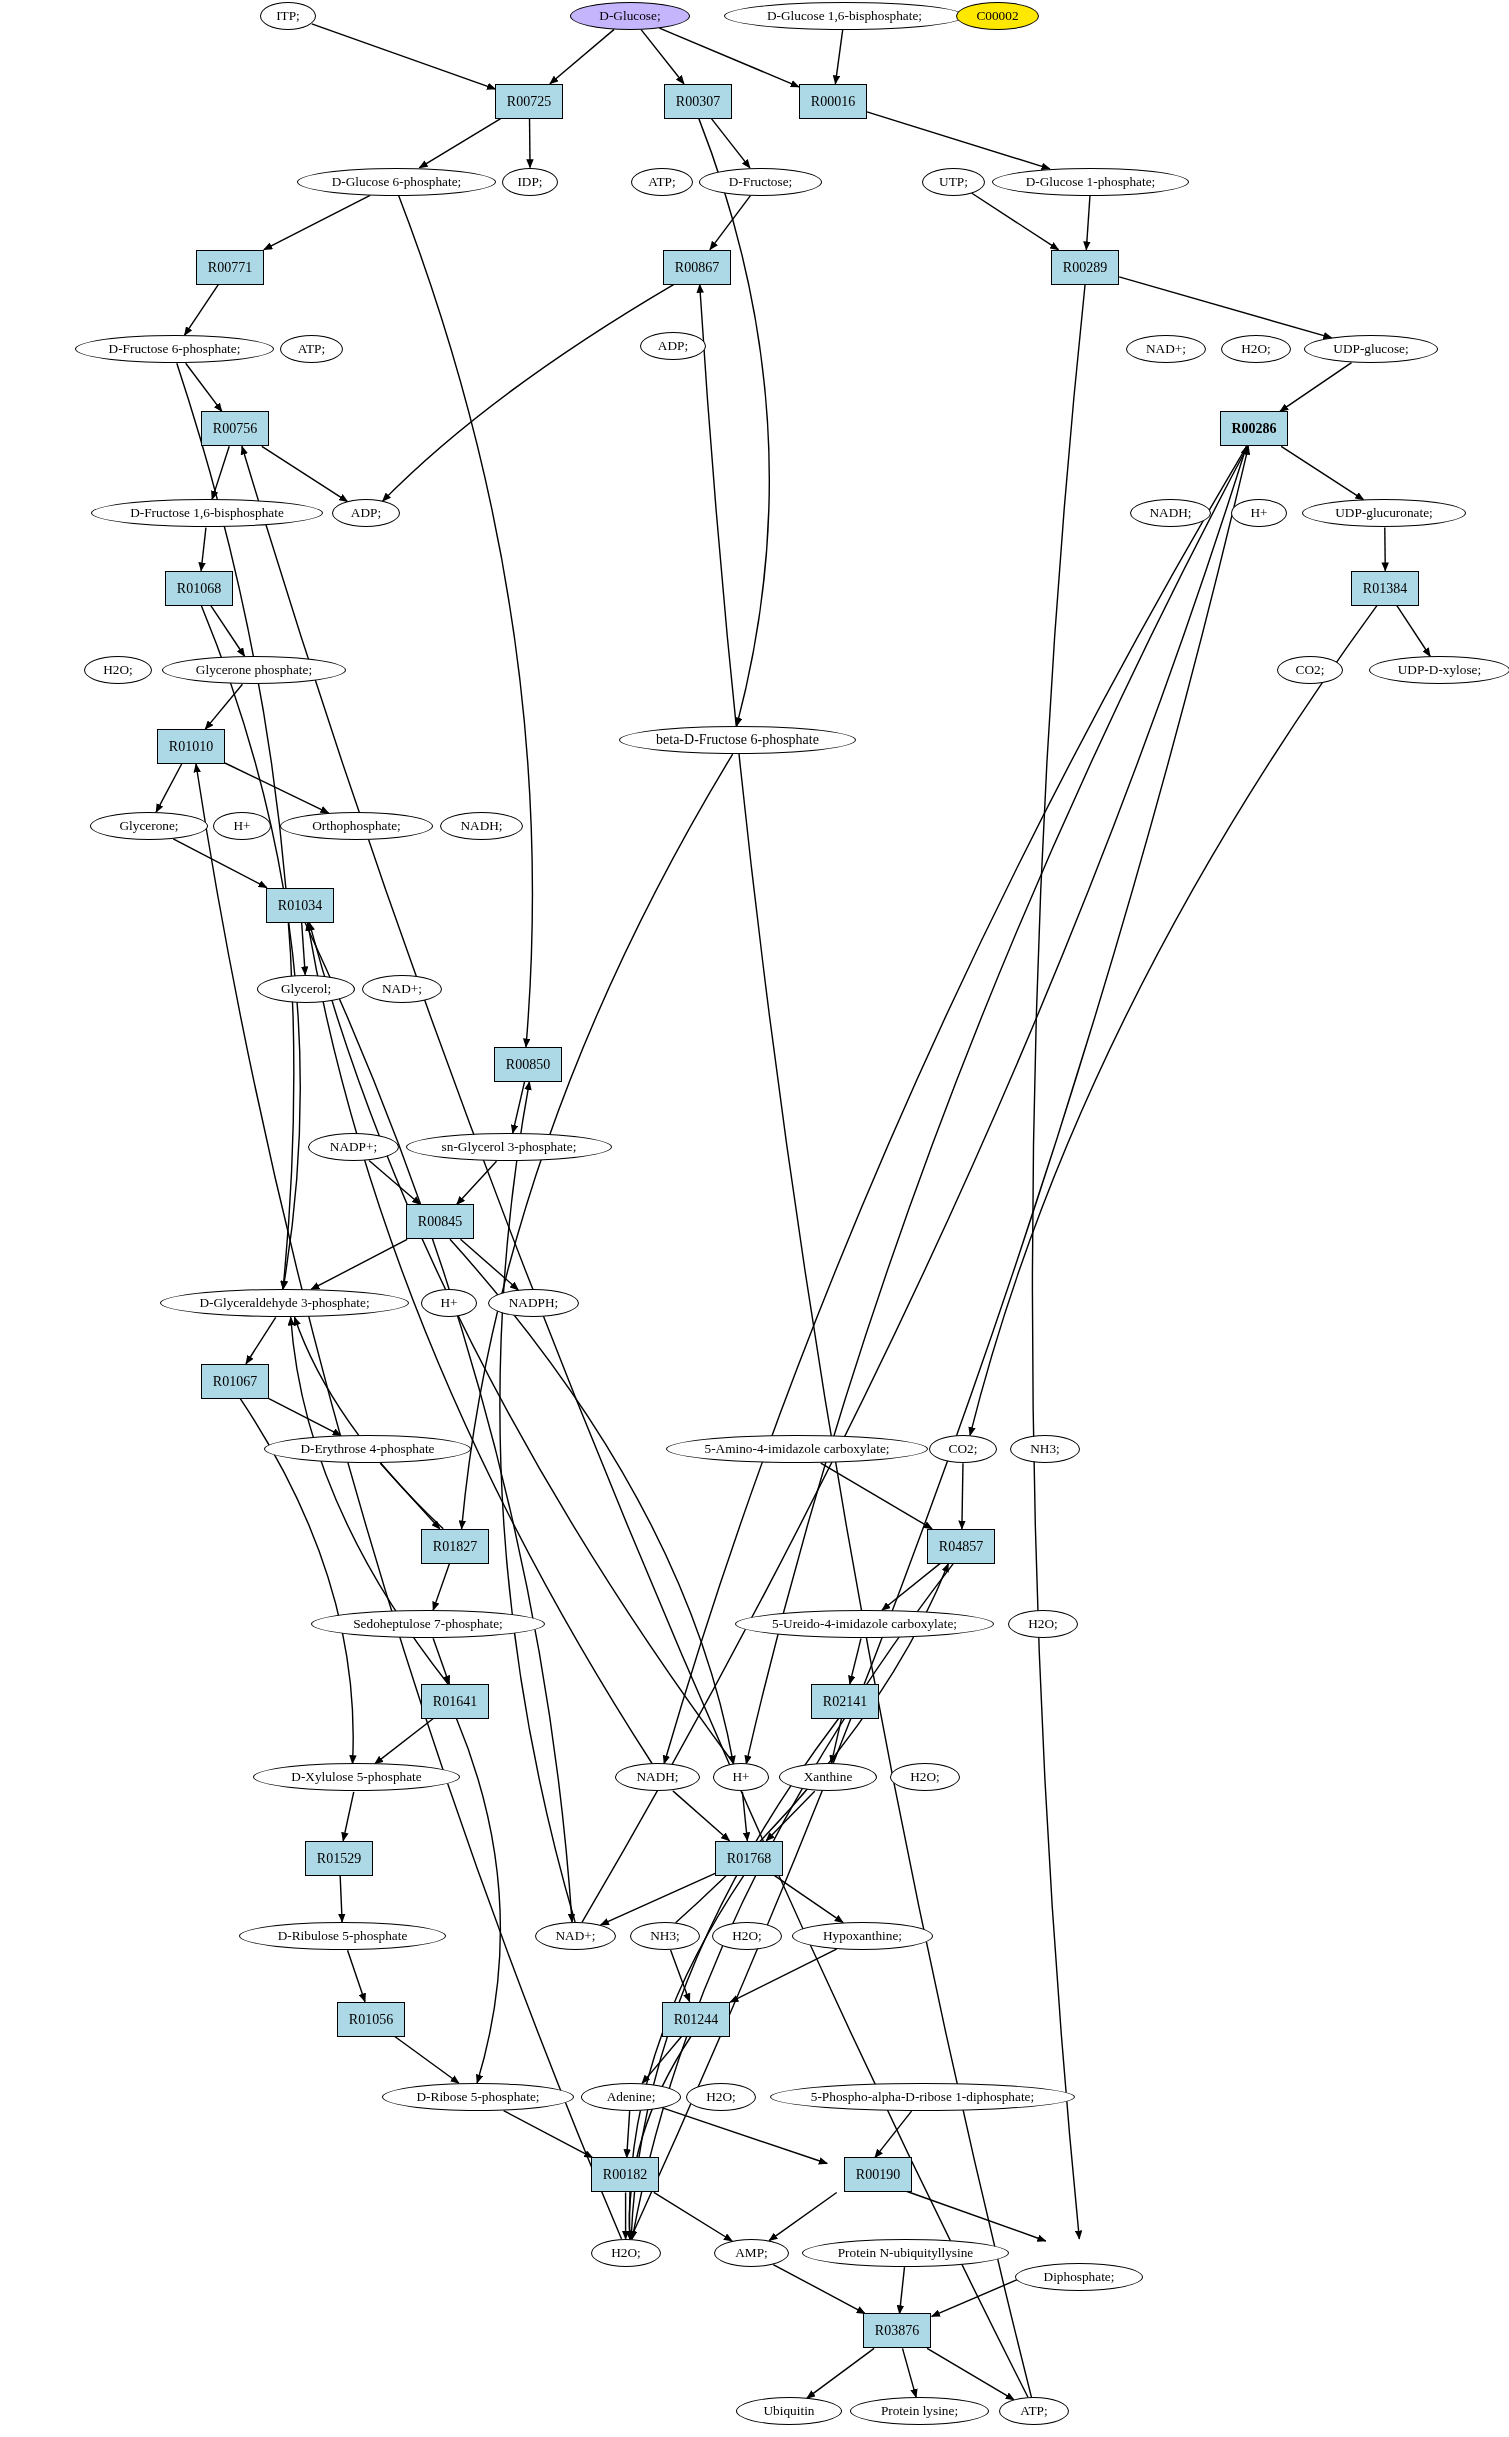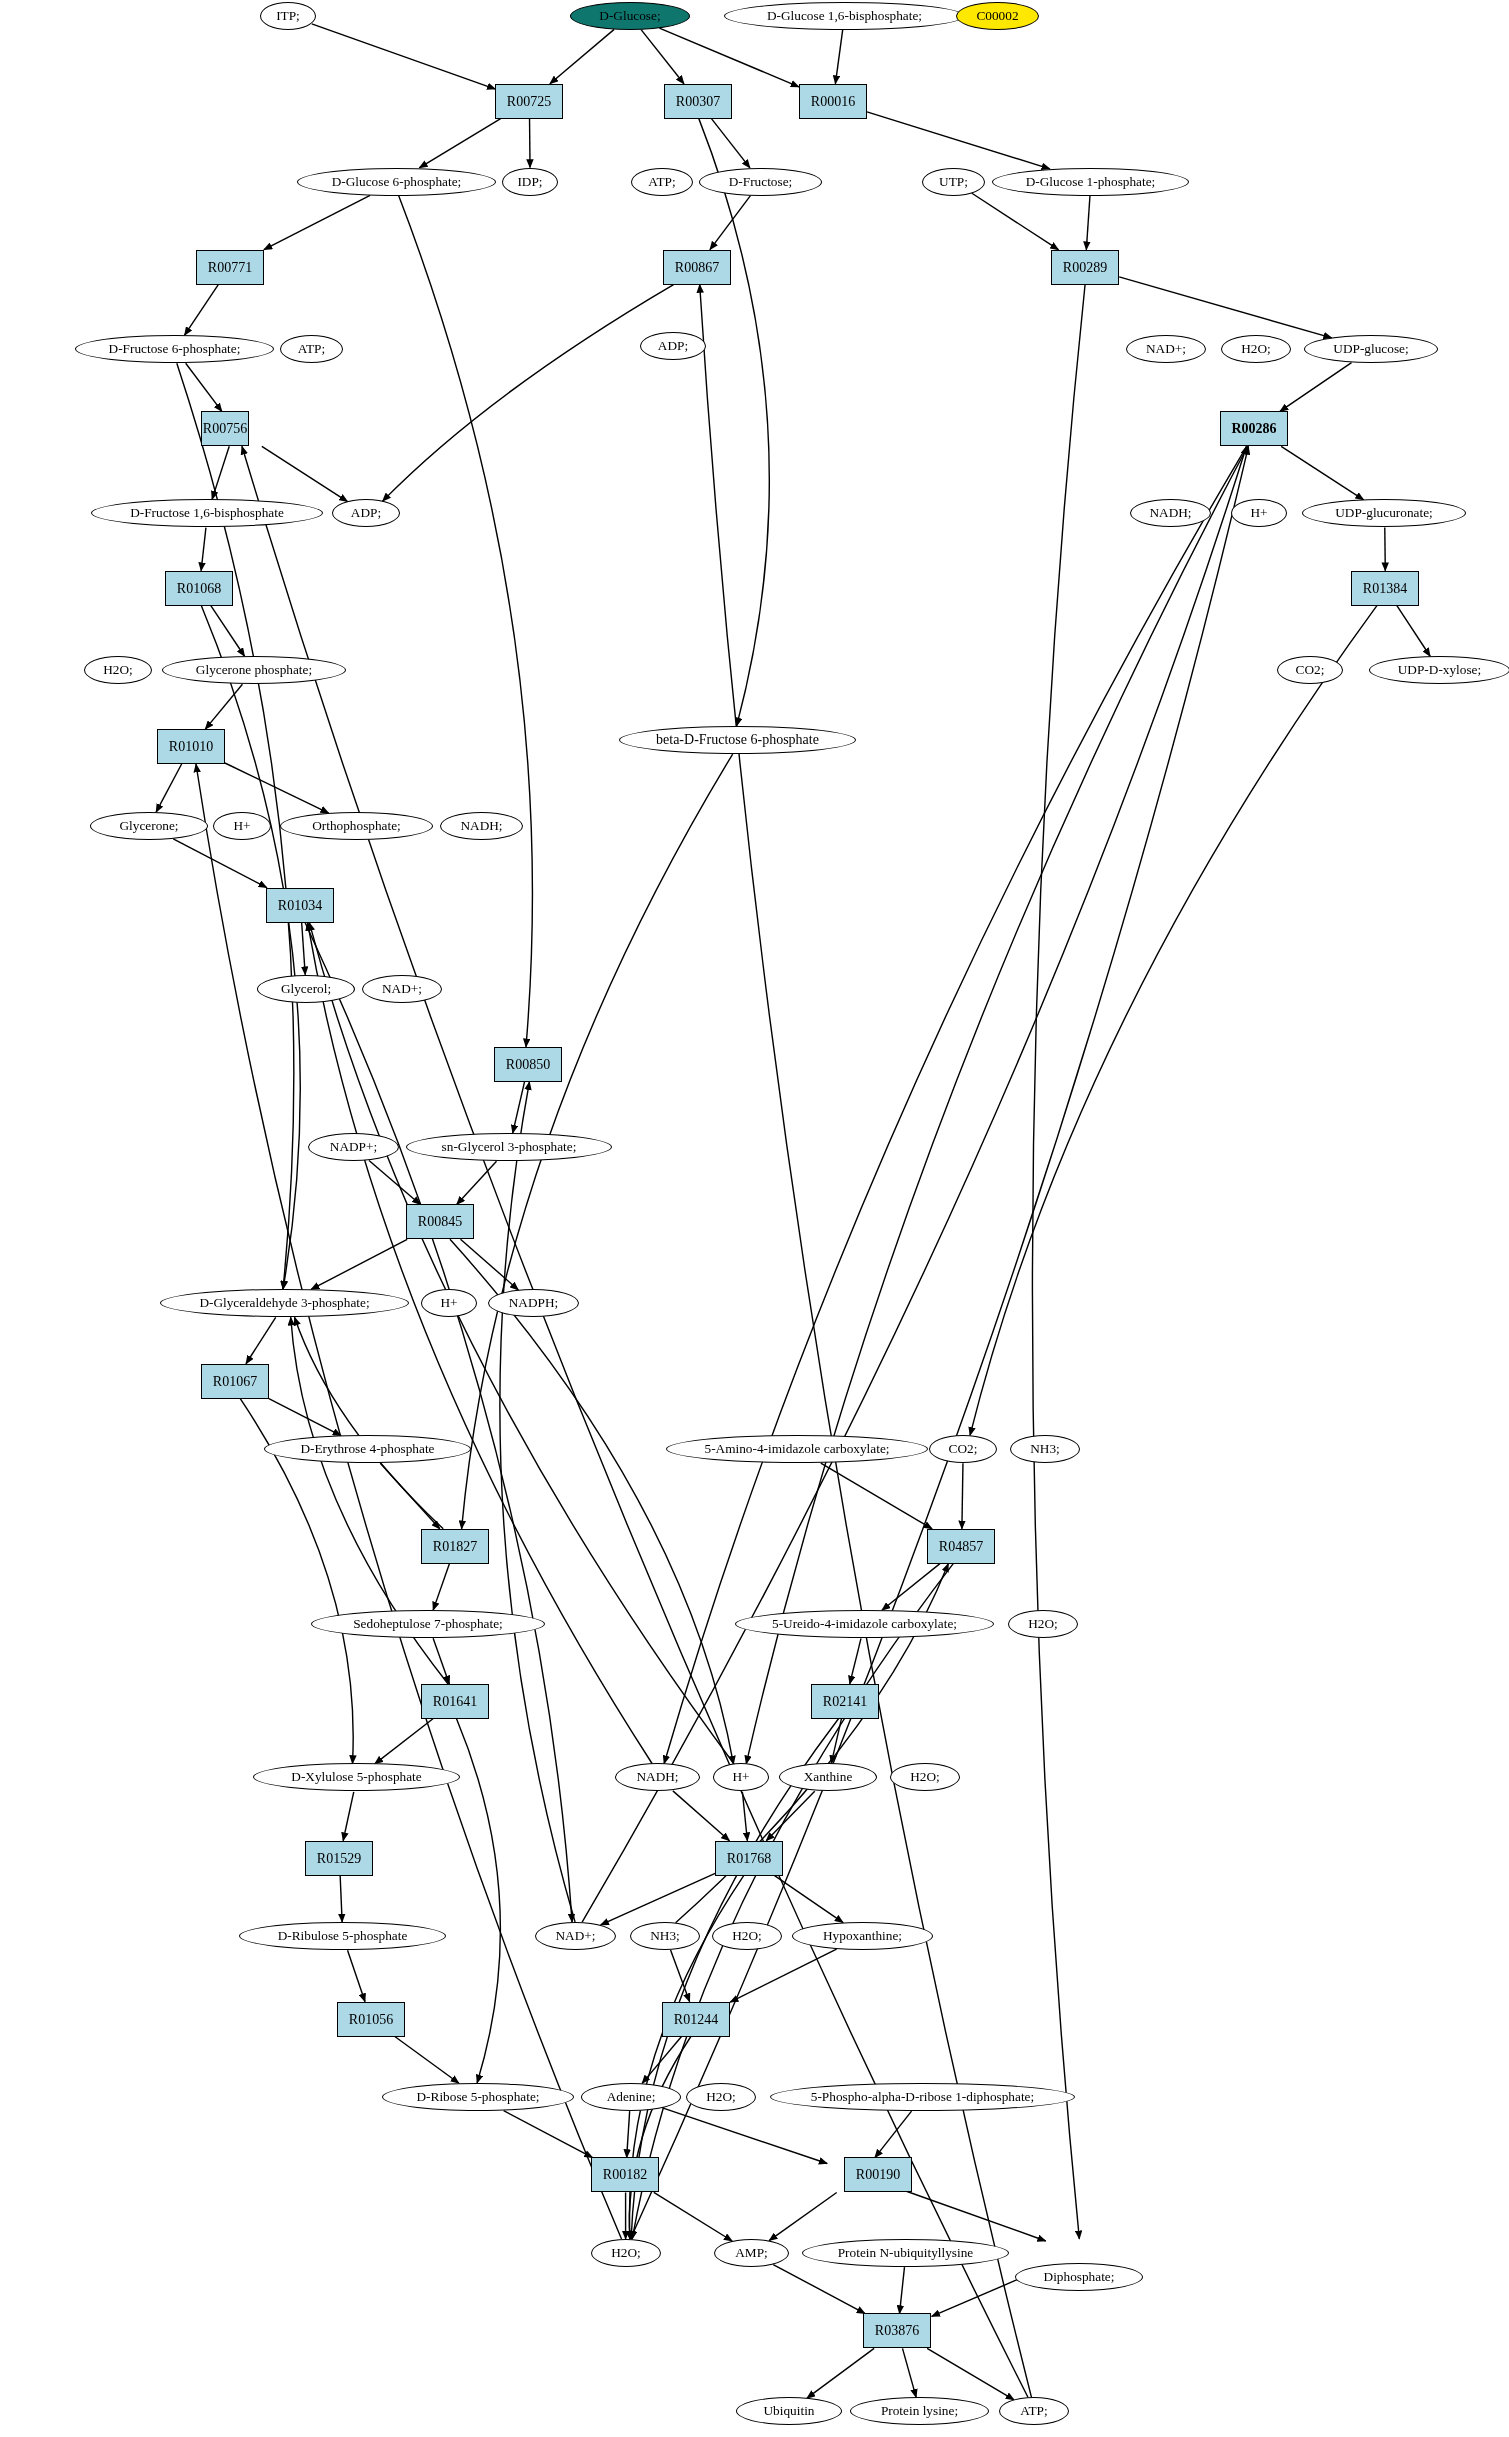--- a/index.html
+++ b/index.html
@@ -2,21 +2,21 @@
 <html style="font-size:13.3px"><head>
 <meta charset="utf-8">
 <style>
   html,body{margin:0;padding:0;background:#ffffff;}
   #canvas{position:relative;width:1510px;height:2438px;background:#fff;
           font-family:"Liberation Serif","DejaVu Serif",serif;}
   svg.edges{position:absolute;left:0;top:0;width:1510px;height:2438px;overflow:visible;}
   .node{position:absolute;box-sizing:border-box;display:flex;align-items:center;
         justify-content:center;text-align:center;white-space:nowrap;color:#000;}
   .cpd{border:1.3px solid #000;border-radius:50%;background:#fff;}
-  .cpd.green{background:#0f766e;}
+  .cpd.green{background:#c4b5fd;}
   .cpd.yellow{background:#ffe800;}
   .rxn{border:1.3px solid #000;background:#add8e6;border-radius:0;}
 </style>
 </head>
 <body>
 
 <div id="canvas">
   <svg class="edges" viewBox="0 0 1820 2939">
     <defs>
       <marker id="ah" markerWidth="11" markerHeight="9" refX="10" refY="4.5" orient="auto" markerUnits="userSpaceOnUse">
@@ -142,21 +142,21 @@
       <div class="node cpd white" style="left: 992px; top: 168px; width: 197px; height: 28px; font-size: 13.3px;">D-Glucose 1-phosphate;</div>
       <div class="node rxn" style="left: 196px; top: 250px; width: 68px; height: 35px; font-size: 14px;">R00771</div>
       <div class="node rxn" style="left: 663px; top: 250px; width: 68px; height: 35px; font-size: 14px;">R00867</div>
       <div class="node rxn" style="left: 1051px; top: 250px; width: 68px; height: 35px; font-size: 14px;">R00289</div>
       <div class="node cpd white" style="left: 75px; top: 335px; width: 199px; height: 28px; font-size: 13.3px;">D-Fructose 6-phosphate;</div>
       <div class="node cpd white" style="left: 280px; top: 335px; width: 63px; height: 28px; font-size: 13.3px;">ATP;</div>
       <div class="node cpd white" style="left: 640px; top: 332px; width: 66px; height: 28px; font-size: 13.3px;">ADP;</div>
       <div class="node cpd white" style="left: 1126px; top: 335px; width: 80px; height: 28px; font-size: 13.3px;">NAD+;</div>
       <div class="node cpd white" style="left: 1221px; top: 335px; width: 70px; height: 28px; font-size: 13.3px;">H2O;</div>
       <div class="node cpd white" style="left: 1304px; top: 335px; width: 134px; height: 28px; font-size: 13.3px;">UDP-glucose;</div>
-      <div class="node rxn" style="left: 201px; top: 411px; width: 48px; height: 35px; font-size: 14px;">R00756</div>
+      <div class="node rxn" style="left: 201px; top: 411px; width: 68px; height: 35px; font-size: 14px;">R00756</div>
       <div class="node rxn" style="left: 1220px; top: 411px; width: 68px; height: 35px; font-size: 14px; font-weight: bold;">R00286</div>
       <div class="node cpd white" style="left: 91px; top: 499px; width: 232px; height: 28px; font-size: 13.3px;">D-Fructose 1,6-bisphosphate</div>
       <div class="node cpd white" style="left: 332px; top: 499px; width: 68px; height: 28px; font-size: 13.3px;">ADP;</div>
       <div class="node cpd white" style="left: 1130px; top: 499px; width: 81px; height: 28px; font-size: 13.3px;">NADH;</div>
       <div class="node cpd white" style="left: 1231px; top: 499px; width: 56px; height: 28px; font-size: 13.3px;">H+</div>
       <div class="node cpd white" style="left: 1302px; top: 499px; width: 164px; height: 28px; font-size: 13.3px;">UDP-glucuronate;</div>
       <div class="node rxn" style="left: 165px; top: 571px; width: 68px; height: 35px; font-size: 14px;">R01068</div>
       <div class="node rxn" style="left: 1351px; top: 571px; width: 68px; height: 35px; font-size: 14px;">R01384</div>
       <div class="node cpd white" style="left: 84px; top: 656px; width: 68px; height: 28px; font-size: 13.3px;">H2O;</div>
       <div class="node cpd white" style="left: 162px; top: 656px; width: 184px; height: 28px; font-size: 13.3px;">Glycerone phosphate;</div>

